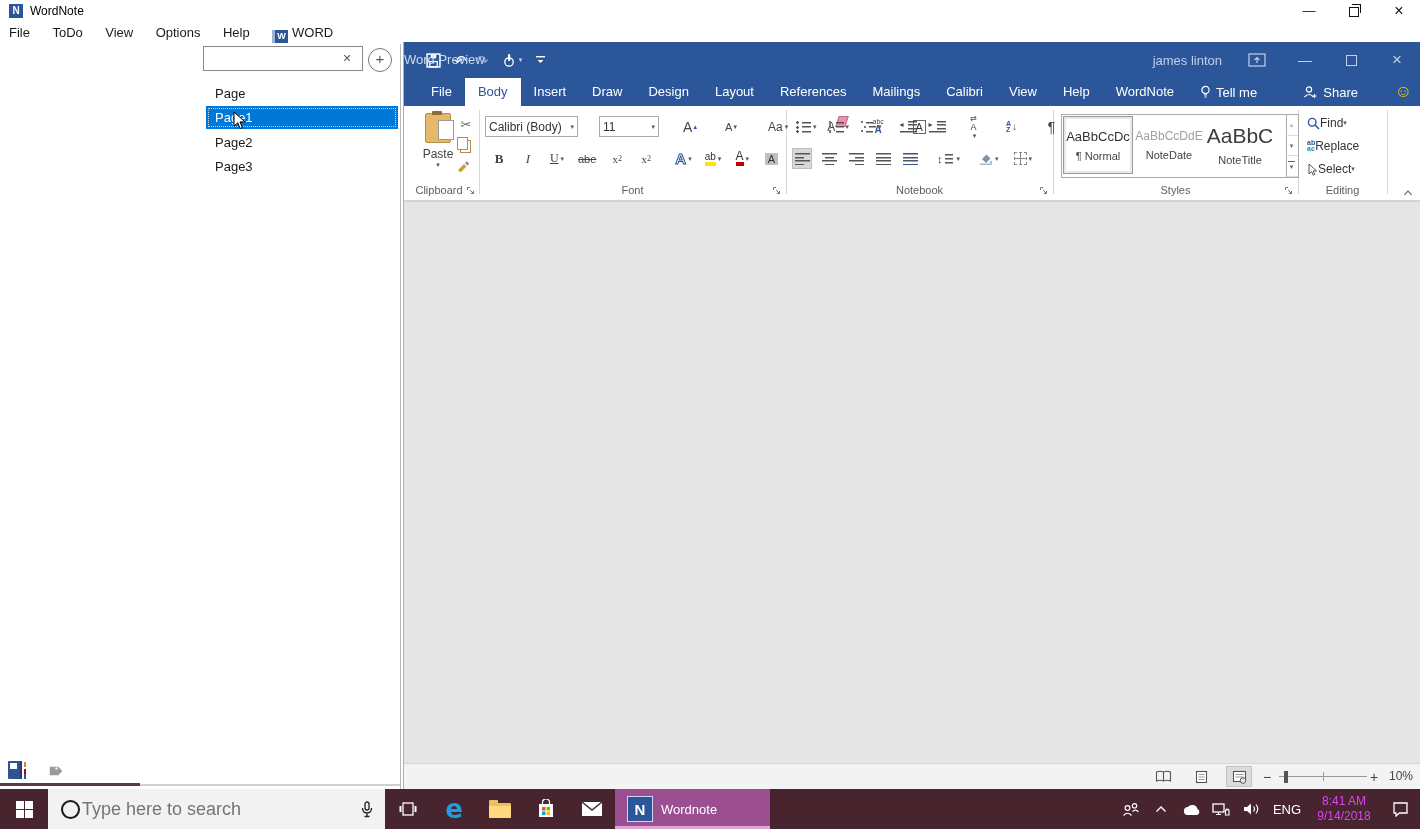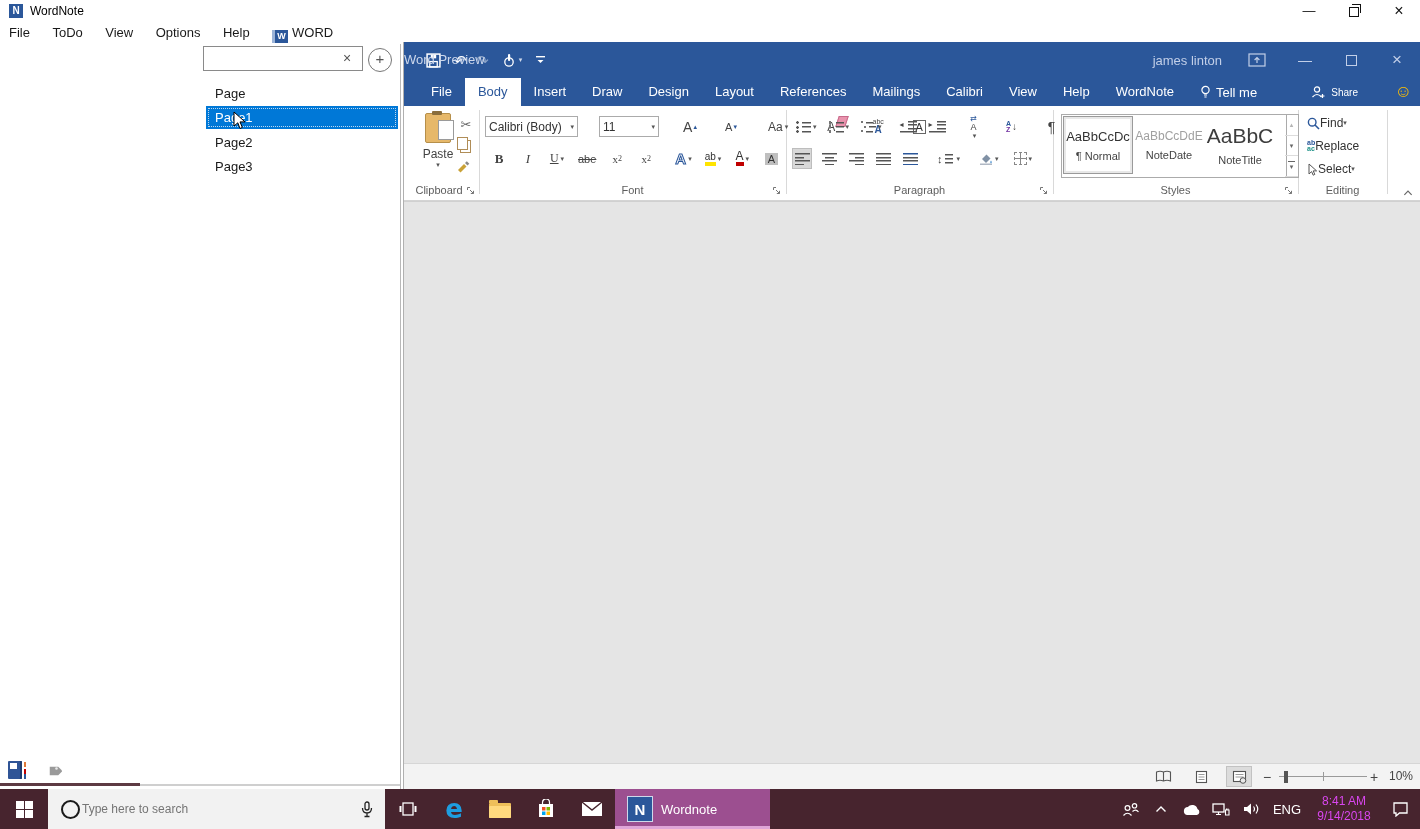--- a/index.html
+++ b/index.html
@@ -54,21 +54,21 @@
     font-size:13px;color:#cdd8ec;pointer-events:none}
   .w-user-zone{position:absolute;right:0;top:0;height:36px;display:flex;align-items:center}
   .w-user{font-size:13px;color:#c2cfe8;margin-right:26px}
   .w-ctl{width:46px;height:36px;display:flex;align-items:center;justify-content:center;color:#c2cfe8;font-size:14px}
   .max-ic{display:inline-block;width:9px;height:9px;border:1px solid #c2cfe8}
 
   .w-tabs{position:absolute;left:0;top:36px;width:100%;height:28px;background:#2b579a;display:flex;align-items:stretch;padding-left:14px;box-sizing:border-box}
   .w-tab{padding:0 13px;line-height:28px;font-size:13px;color:#fff;white-space:nowrap}
   .w-tab.active{background:#fff;color:#2b579a}
   .tellme{display:flex;align-items:center;gap:5px;padding:0 13px;color:#fff;font-size:13px}
-  .share-tab{position:absolute;right:52px;top:36px;height:28px;display:flex;align-items:center;gap:5px;color:#fff;font-size:10px;padding:0 10px}
+  .share-tab{position:absolute;right:52px;top:36px;height:28px;display:flex;align-items:center;gap:5px;color:#fff;font-size:13px;padding:0 10px}
   .smiley{position:absolute;right:8px;top:36px;height:28px;display:flex;align-items:center;color:#ffc000;font-size:17px;font-weight:bold}
 
   .w-ribbon{position:absolute;left:0;top:64px;width:100%;height:95px;background:#fff;border-bottom:1px solid #d4d4d4;box-sizing:border-box}
   .vsep{position:absolute;top:4px;width:1px;height:84px;background:#d9d9d9}
   .grp-label{position:absolute;top:78px;font-size:11px;color:#5d5d5d;text-align:center}
   .launcher{position:absolute;top:80px;width:10px;height:10px}
   .r-row{position:absolute;display:flex;align-items:center}
   .sb{display:flex;align-items:center;justify-content:center;min-width:16px;height:21px;padding:0 2px;color:#444}
   .dd::after{content:"▾";font-size:7px;color:#555;margin-left:2px}
   .combo{height:21px;border:1px solid #ababab;background:#fff;display:flex;align-items:center;font-size:12px;color:#333;padding:0 3px;box-sizing:border-box}
@@ -165,21 +165,21 @@
   .zslider{position:absolute;left:875px;top:12px;width:88px;height:1px;background:#9a9a9a}
   .ztick{position:absolute;left:919px;top:8px;width:1px;height:9px;background:#9a9a9a}
   .zthumb{position:absolute;left:880px;top:7px;width:4px;height:12px;background:#555}
 
   
   .taskbar{position:absolute;left:0;top:789px;width:1420px;height:40px;background:#47242e;display:flex;align-items:stretch}
   .tb-start{width:48px;display:flex;align-items:center;justify-content:center}
   .win-logo{display:grid;grid-template-columns:8px 8px;grid-template-rows:8px 8px;gap:1px}
   .win-logo i{background:#fff}
   .tb-search{width:337px;background:#f2f2f2;display:flex;align-items:center;position:relative}
-  .tb-search input{border:none;outline:none;background:transparent;font-size:12px;color:#0f766e;flex:1;}
+  .tb-search input{border:none;outline:none;background:transparent;font-size:18px;color:#0f766e;flex:1;}
   .cortana{width:15px;height:15px;border:2.5px solid #1a1a1a;border-radius:50%;margin-left:13px}
   .tb-ic{width:46px;display:flex;align-items:center;justify-content:center}
   .edge-e{font-size:26px;font-weight:bold;color:#1e9de0;font-family:"DejaVu Sans",sans-serif}
   .folder-ic{position:relative;width:22px;height:15px;background:#eebf5a;border-radius:1px;margin-top:3px}
   .folder-ic::before{content:"";position:absolute;left:0;top:-3px;width:9px;height:3px;background:#eebf5a;border-radius:1px 1px 0 0}
   .folder-ic::after{content:"";position:absolute;left:0;top:3px;width:22px;height:12px;background:#ffd97e;border-radius:1px}
   .tb-task{width:155px;background:#9c4f90;display:flex;align-items:center;position:relative}
   .tb-task::after{content:"";position:absolute;left:0;bottom:0;width:100%;height:3px;background:#dfa5d8}
   .n-tile{width:24px;height:24px;background:#2b579a;color:#fff;font-weight:bold;font-size:15px;display:flex;align-items:center;justify-content:center;margin:0 8px 0 12px;border:1px solid #cfd8ea}
   .tb-task-label{color:#fff;font-size:13px}
@@ -456,21 +456,21 @@
           <svg width="14" height="13" viewBox="0 0 14 13">
             <path d="M3 7 l4.5-4.5 4 4-4.5 4.5z" fill="#8091a5"></path>
             <path d="M12 8.5 q1.6 2.2 0 2.9 q-1.6-.7 0-2.9" fill="#5b9bd5"></path>
             <rect x="1" y="11.5" width="12" height="1.5" fill="#b0b8c4"></rect>
           </svg>
         </span>
         <span class="sb dd" style="margin-left:4px">
             <span class="brd-ic"></span>
           </span>
       </div>
-      <div class="grp-label" style="left:382px;width:267px">Paragraph</div>
+      <div class="grp-label" style="left:382px;width:267px">Notebook</div>
       <svg class="launcher" style="left:635px" viewBox="0 0 10 10">
         <path d="M1.5 4 V1.5 H4" fill="none" stroke="#777"></path>
           <path d="M4 4 l3.5 3.5 M7.5 4.8 v2.7 h-2.7" fill="none" stroke="#777"></path>
       </svg>
 
       <div class="stylebox">
         <div class="style-card card-sel">
           <span class="prev">AaBbCcDc</span>
           <span class="nm">¶ Normal</span>
         </div>

